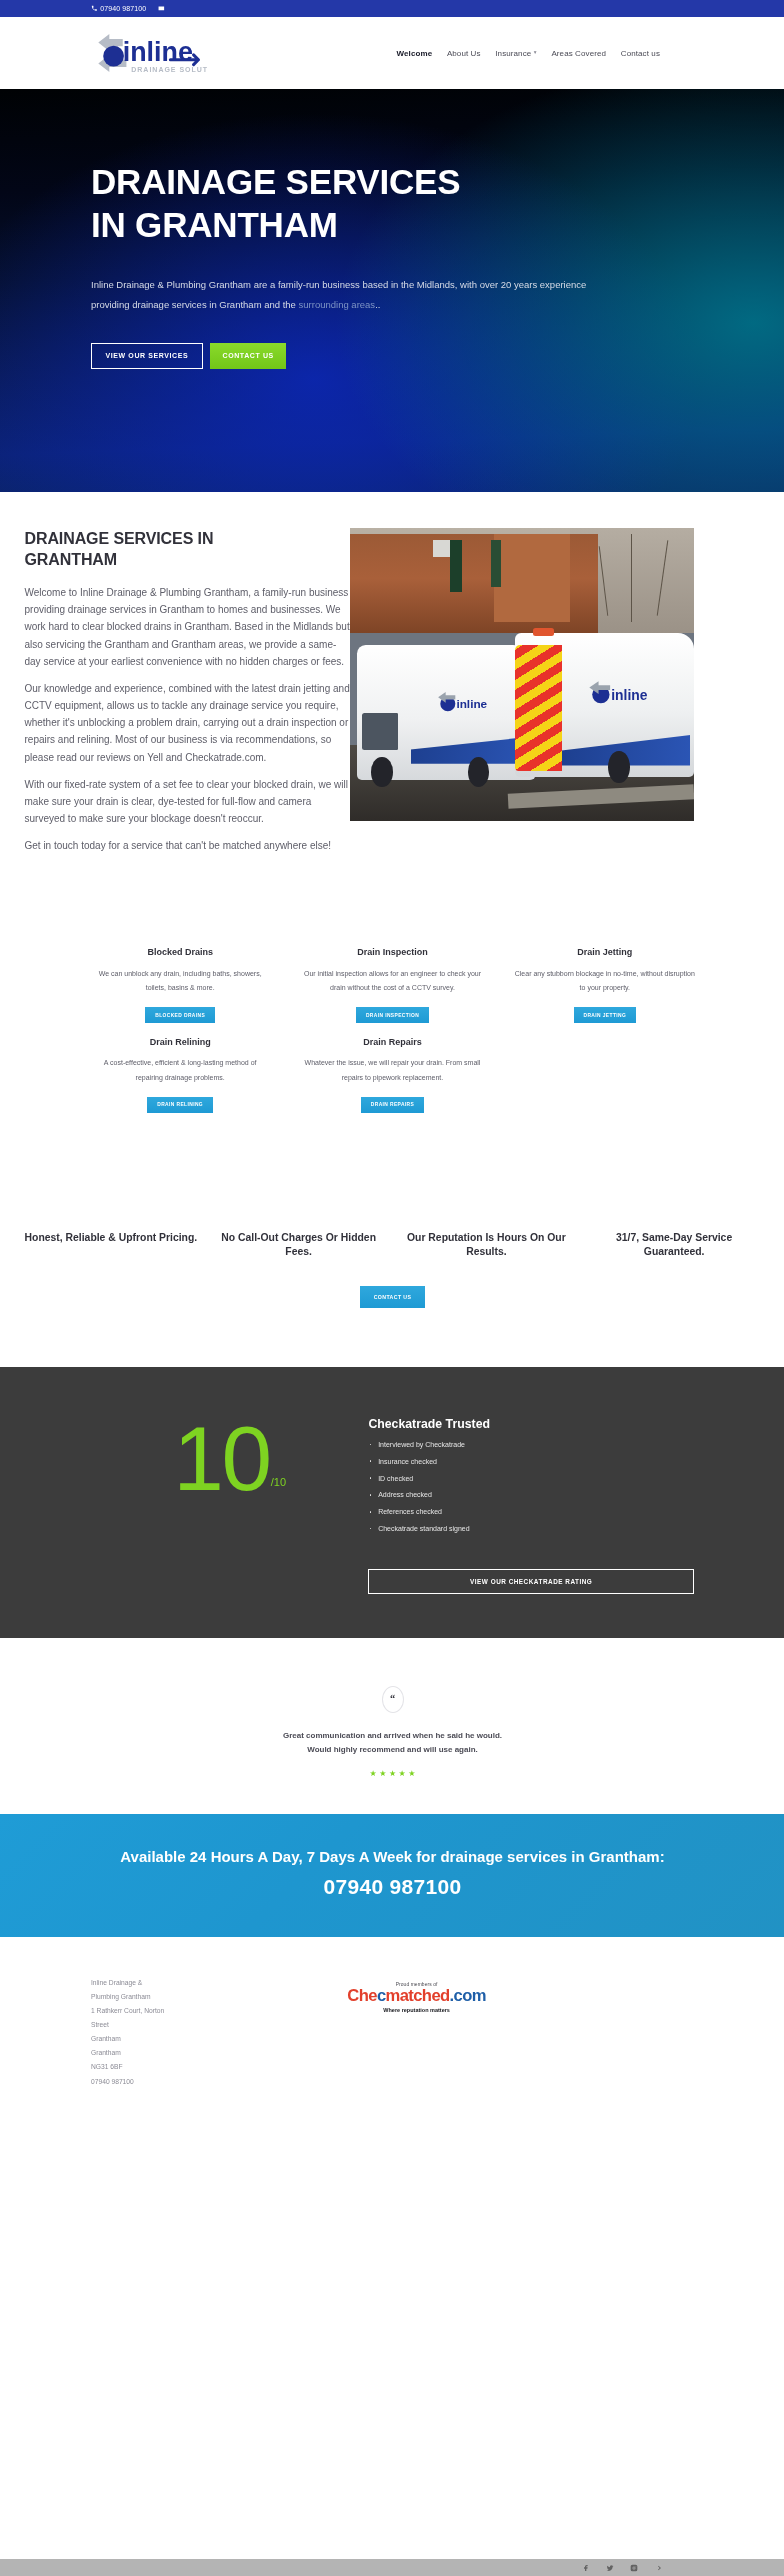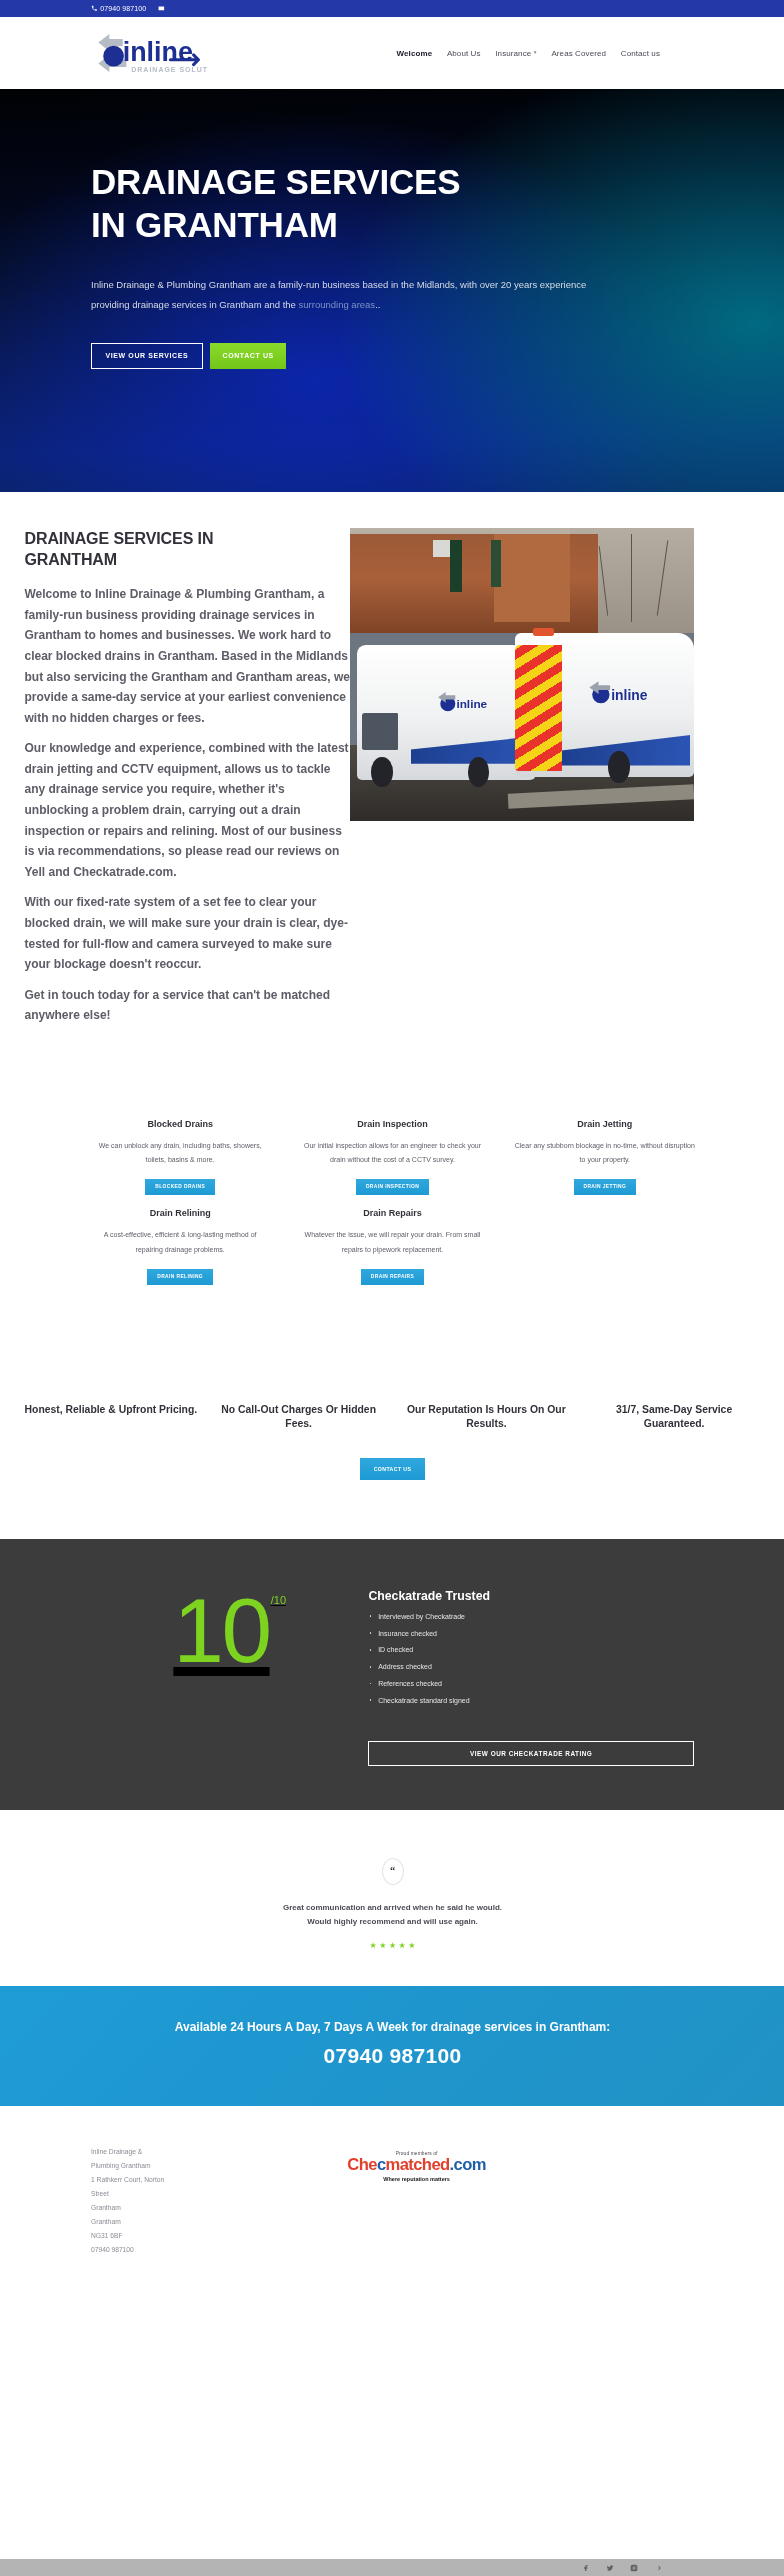--- a/index.html
+++ b/index.html
@@ -131,26 +131,26 @@
   .about h2 {
     font-size: 16px;
     line-height: 1.33;
     font-weight: 700;
     color: #31313a;
     letter-spacing: -0.1px;
     max-width: 257px;
     margin-bottom: 13.5px;
   }
   .about p {
-    font-size: 12px;
+    font-size: 10px;
     line-height: 1.72;
     color: #5d5d68;
     margin-bottom: 9.8px;
     max-width: 340px;
-    font-weight: 700;
+    font-weight: 400;
   }
   .about-right {
     margin-left: auto;
     width: 389px;
     height: 293px;
     position: relative;
     overflow: hidden;
     background: #6d7580;
   }
 
@@ -257,23 +257,23 @@
   
   .ctdark {
     background: #3c3c3c;
     padding: 39px 91px 44px;
     display: flex;
     align-items: flex-start;
   }
   .ct-score {
     width: 46%;
     display: flex;
+    align-items: flex-end;
     justify-content: center;
     padding-top: 16px;
-    text-decoration: underline;
   }
   .ct-num {
     font-size: 91px;
     line-height: .82;
     font-weight: 400;
     color: #7ed321;
     letter-spacing: -2.5px;
   }
   .ct-den { font-size: 11px; color: #7ed321; margin-bottom: 9px; margin-left: 1.2px; }
   .ct-right { width: 54%; padding-top: 11px; }
@@ -336,21 +336,21 @@
   .stars { margin-top: 13.5px; display: flex; justify-content: center; gap: 2.5px; }
   .star { color: #7ed321; font-size: 8px; line-height: 1; }
 
   
   .bluecta {
     background: linear-gradient(135deg,#1f9cd6 0%, #1e96cf 40%, #2192c4 100%);
     padding: 34px 0 38px;
     text-align: center;
   }
   .bluecta h3 {
-    font-size: 12px;
+    font-size: 15px;
     font-weight: 700;
     color: #ffffff;
     margin-bottom: 9.8px;
   }
   .bluecta .tel {
     font-size: 21px;
     font-weight: 700;
     color: #ffffff;
     text-decoration: none;
     letter-spacing: 0.3px;

